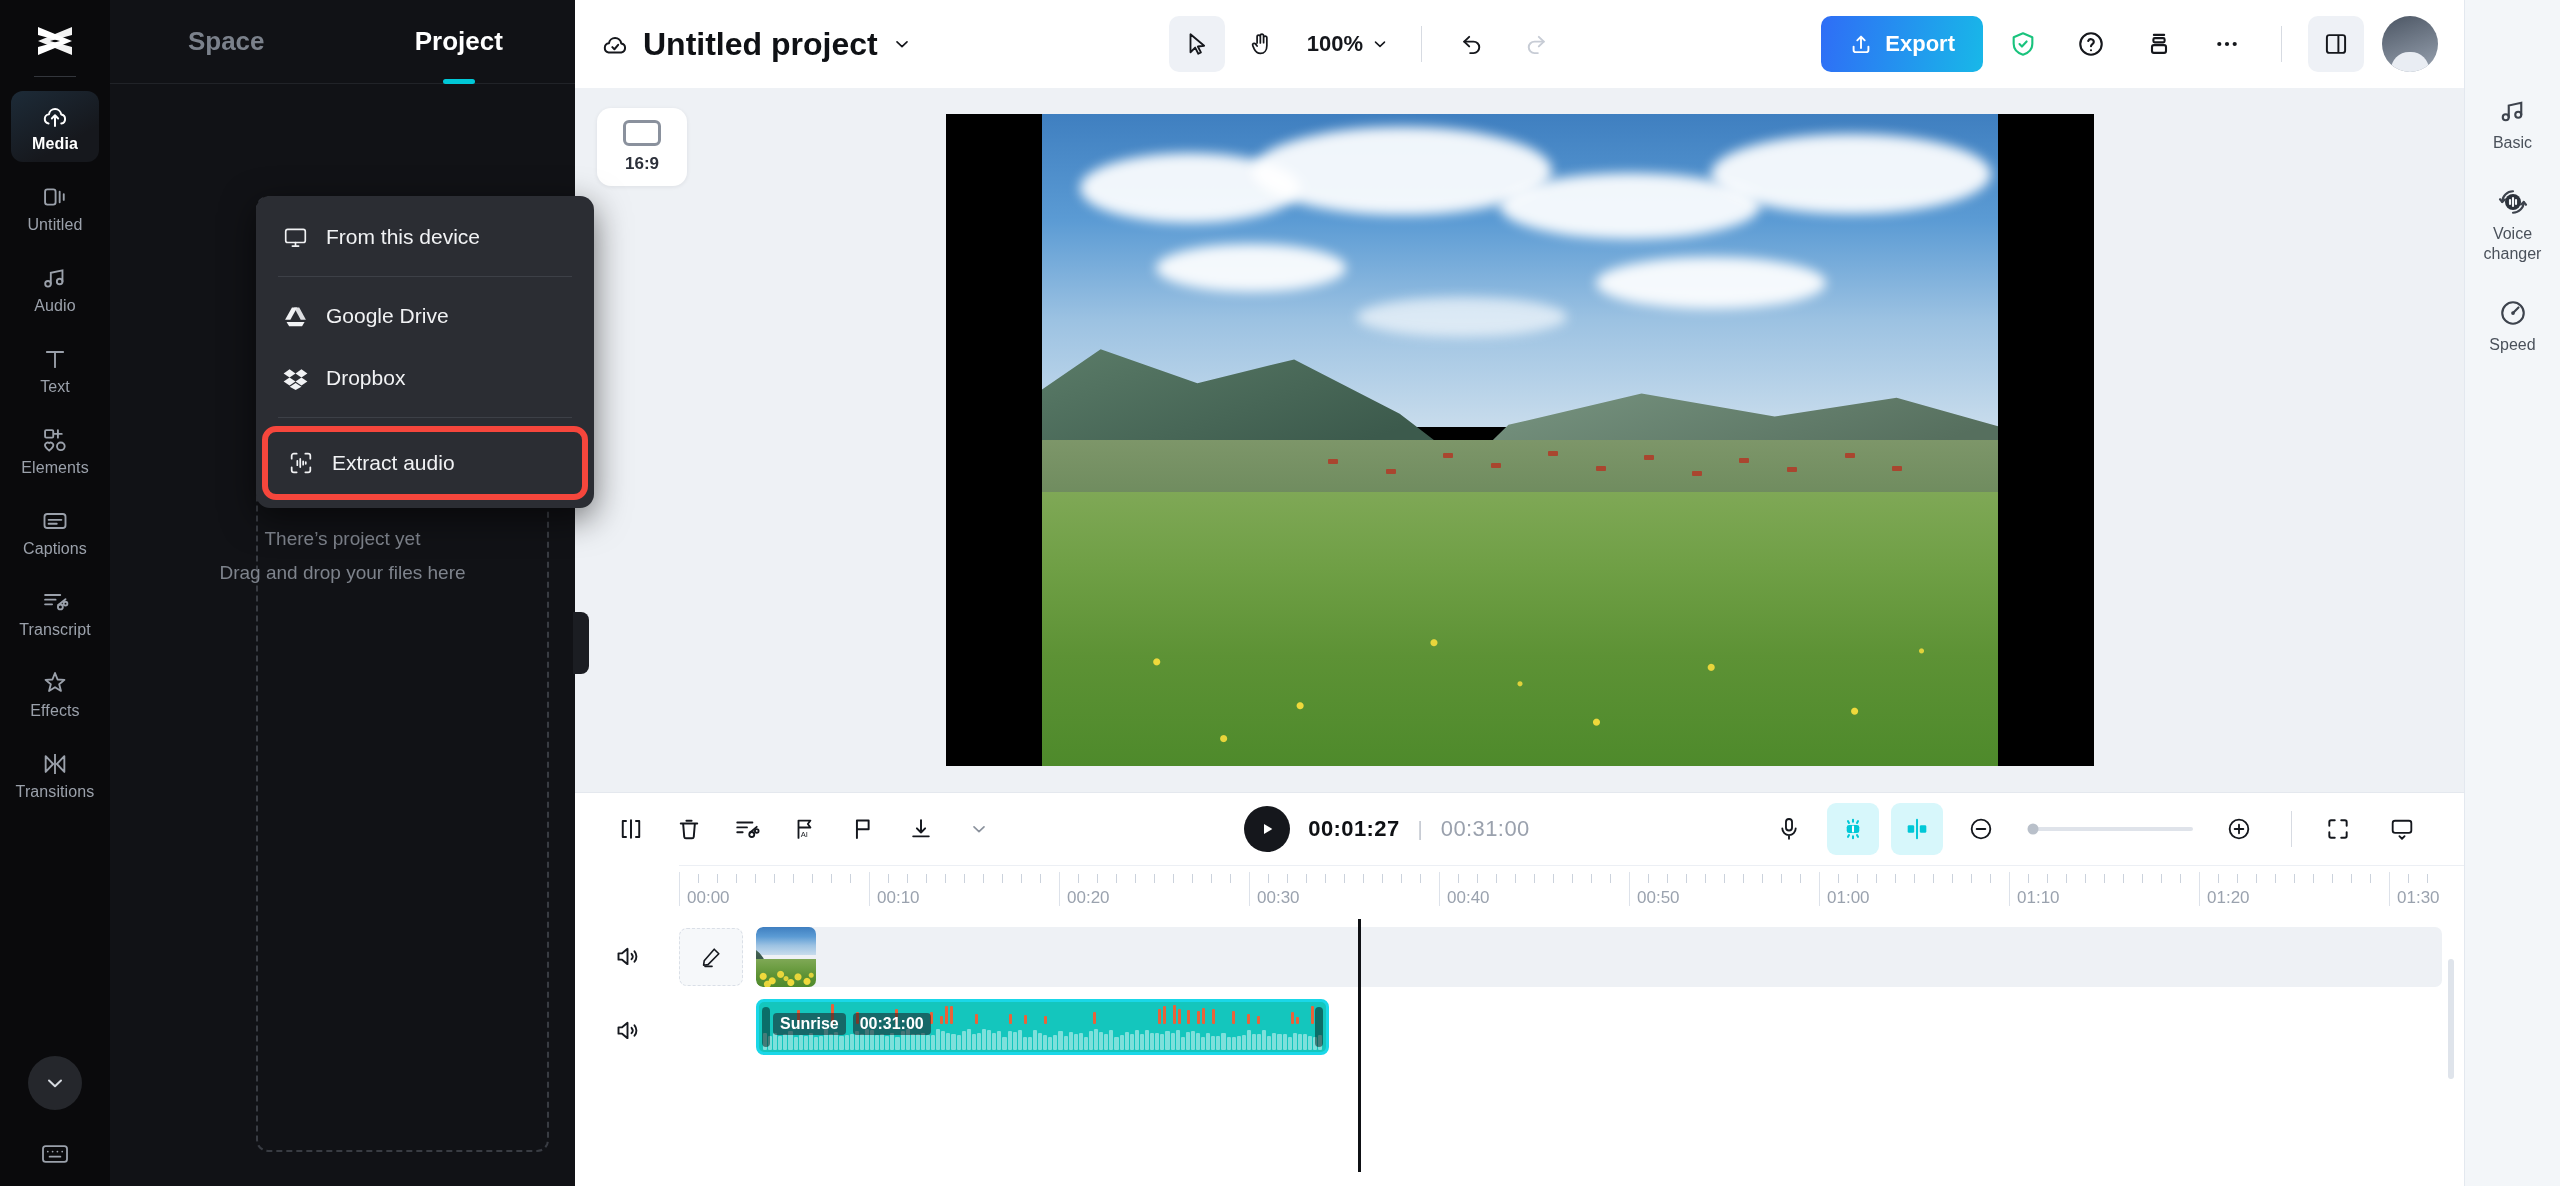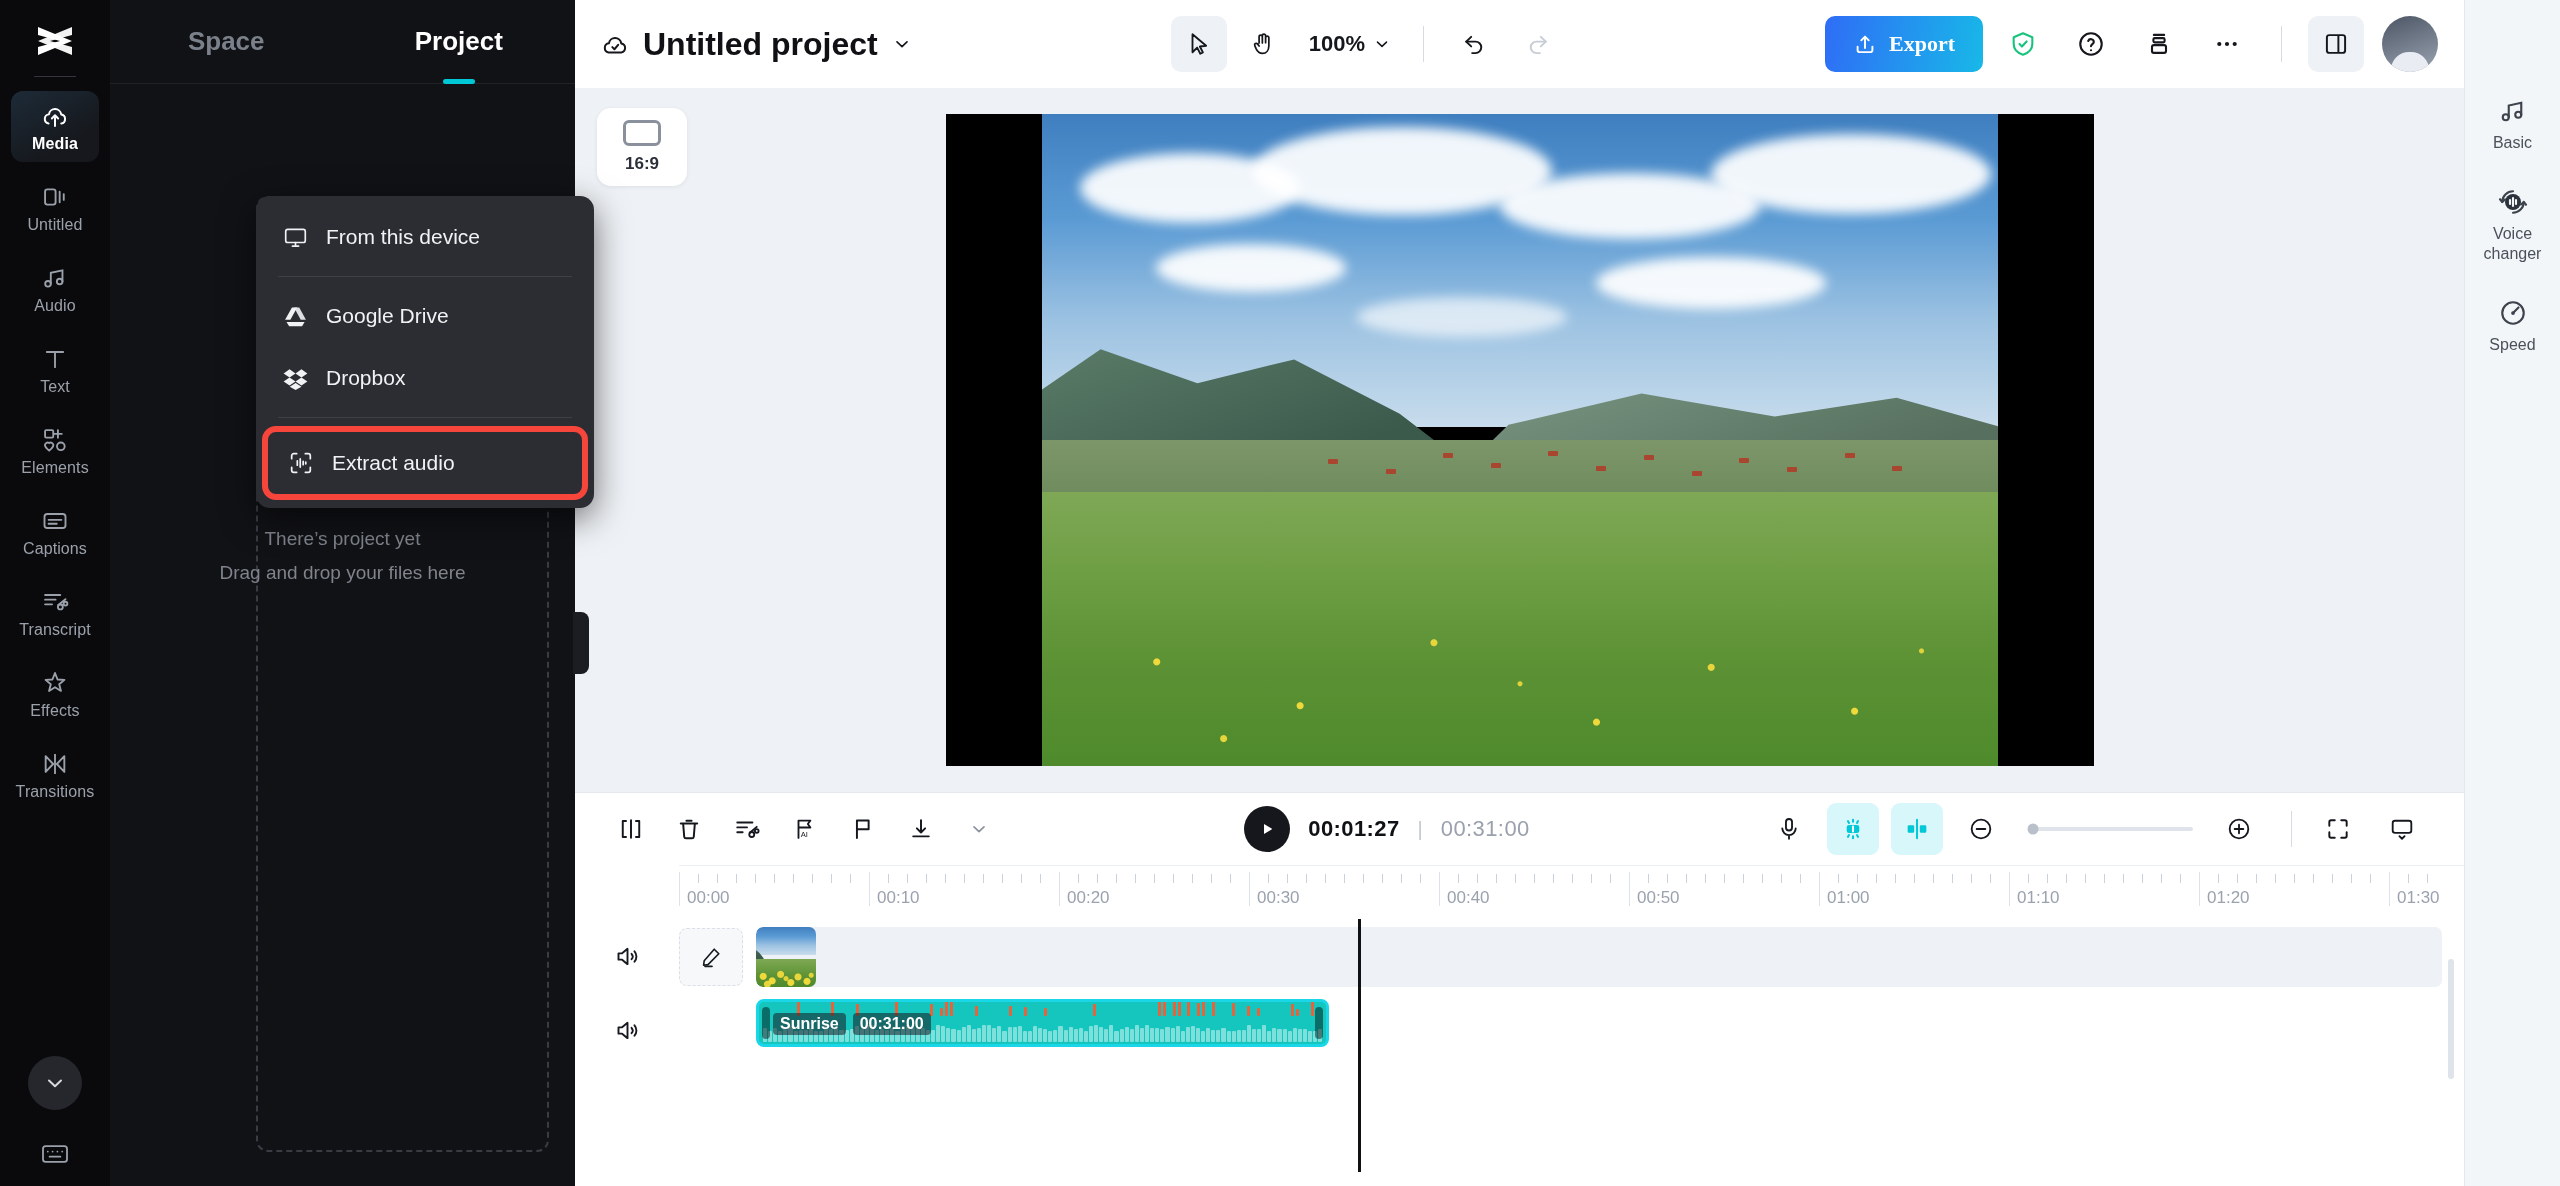--- a/index.html
+++ b/index.html
@@ -123,21 +123,21 @@
   .zoom-sel {
     display: flex; align-items: center; gap: 8px; padding: 0 10px; height: 48px;
     font-size: 22px; font-weight: 600; color: #15171c; cursor: pointer;
   }
   .tb-div { width: 1px; height: 36px; background: #d7dbe2; margin: 0 14px; }
   .tb-right { display: flex; align-items: center; gap: 12px; }
   .export-btn {
     height: 56px; padding: 0 28px; border-radius: 10px;
     background: linear-gradient(100deg, #2f6df6 0%, #18b8e8 100%);
     color: #fff; font-size: 22px; font-weight: 700;
-    display: flex; align-items: center; gap: 12px; cursor: pointer; font-family: Liberation Serif, serif;
+    display: flex; align-items: center; gap: 12px; cursor: pointer;
   }
   .avatar {
     width: 56px; height: 56px; border-radius: 50%;
     background: linear-gradient(160deg, #4b5563 0%, #9aa4b2 100%);
     margin-left: 6px; cursor: pointer;
     position: relative; overflow: hidden;
   }
   .avatar::after {
     content:''; position:absolute; left: 50%; transform: translateX(-50%);
     bottom: -10px; width: 38px; height: 30px; border-radius: 18px 18px 0 0;
@@ -259,21 +259,21 @@
   }
   .clip-video {
     position: absolute; left: 77px; top: 8px; height: 60px; right: 22px;
     border-radius: 7px; background: #eef1f5; overflow: hidden;
   }
   .clip-thumb {
     position: absolute; left: 0; top: 0; width: 60px; height: 60px;
     border-radius: 7px; overflow: hidden;
   }
   .clip-audio {
-    position: absolute; left: 77px; top: 6px; width: 573px; height: 48px;
+    position: absolute; left: 77px; top: 6px; width: 573px; height: 56px;
     background: #14c6bd; border: 3px solid #1ad7e8; border-radius: 8px; overflow: hidden;
     cursor: pointer;
   }
   .wave { position: absolute; inset: 0; display: flex; align-items: flex-end; gap: 1px; padding: 2px 4px;}
   .wbar { flex: 1 1 auto; background: rgba(255,255,255,.45); border-radius: 1px; }
   .wpeak { position: absolute; bottom: 28px; width: 3px; background: #e8633a; border-radius: 1px;}
   .clip-handle {
     position: absolute; top: 5px; bottom: 5px; width: 8px; border-radius: 4px;
     background: rgba(0,0,0,.45);
   }

